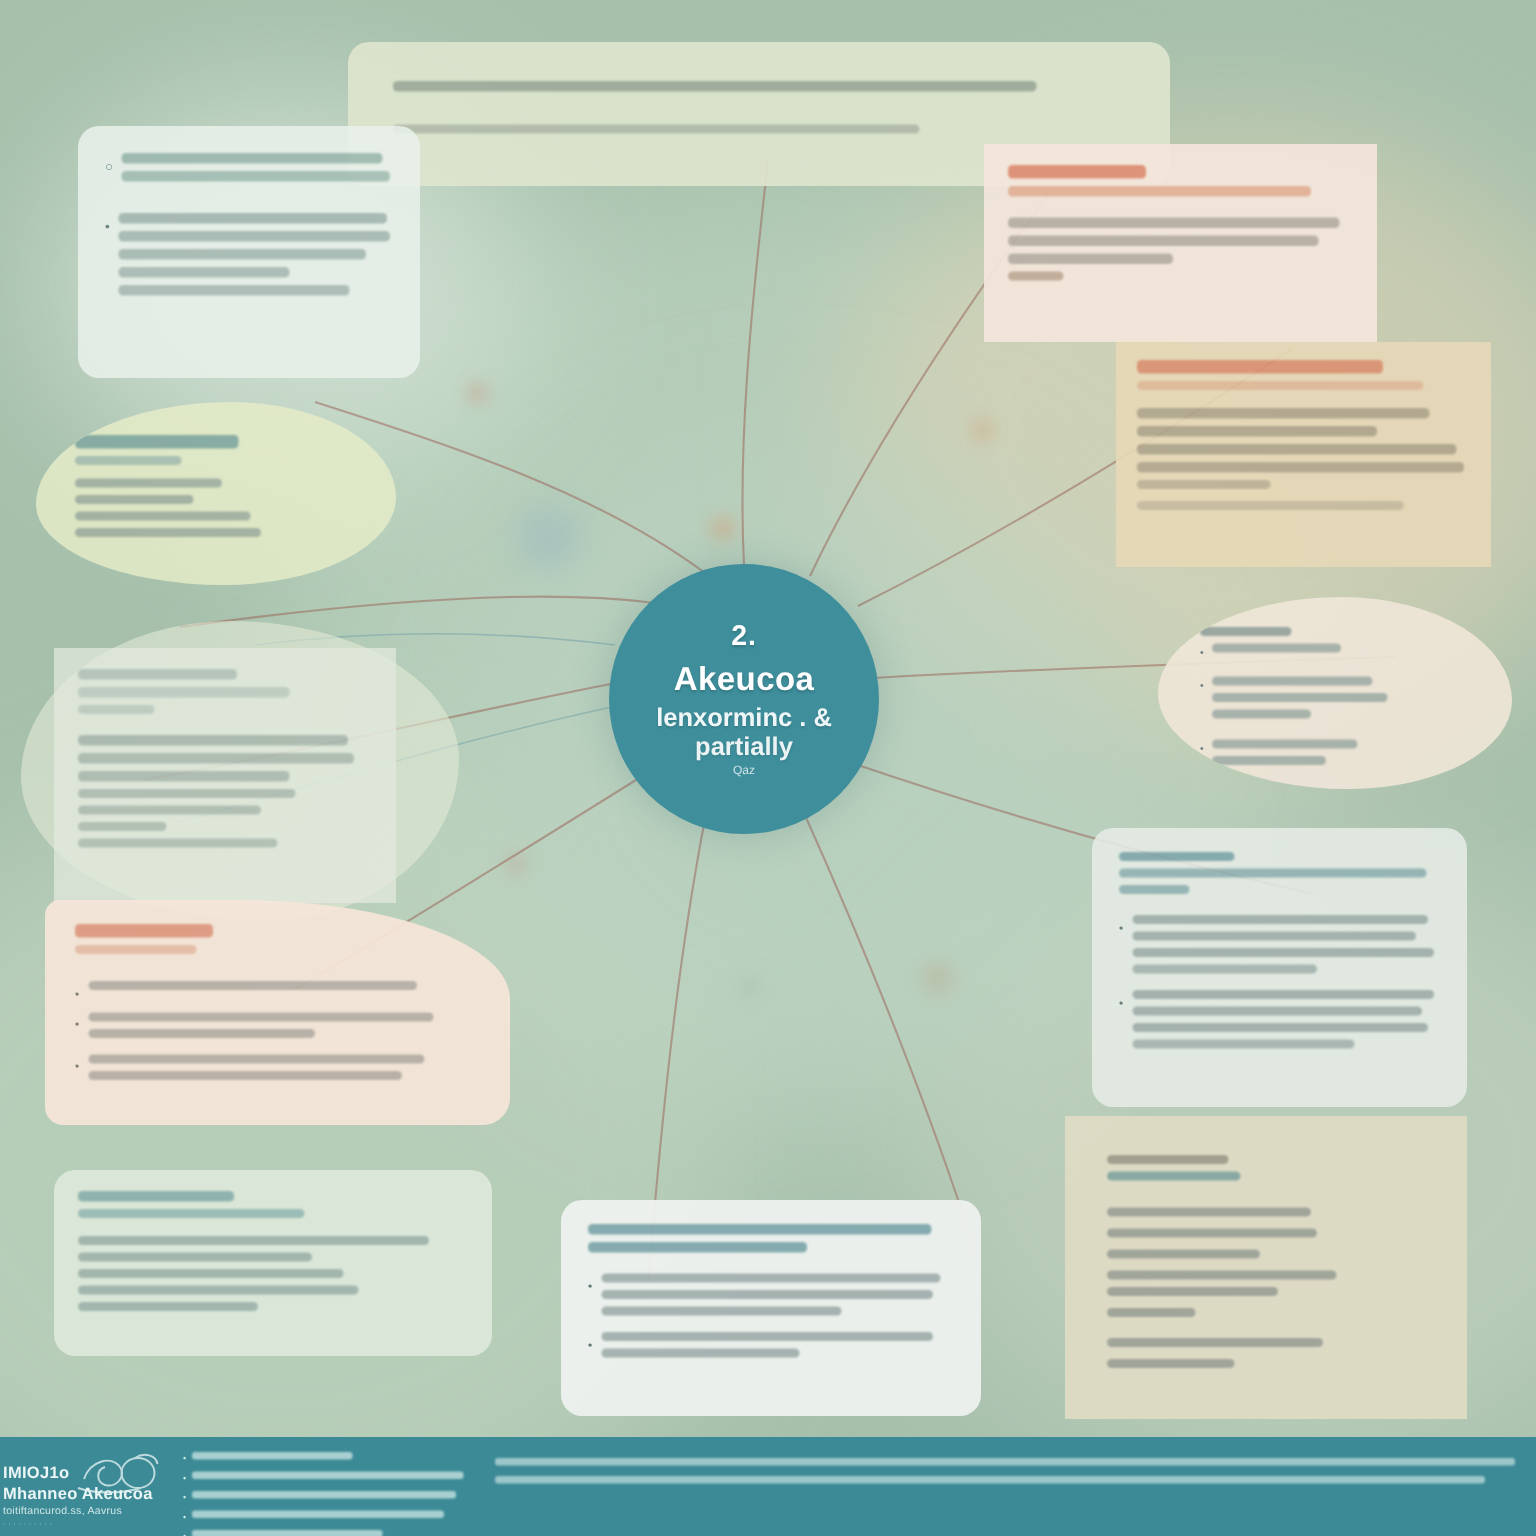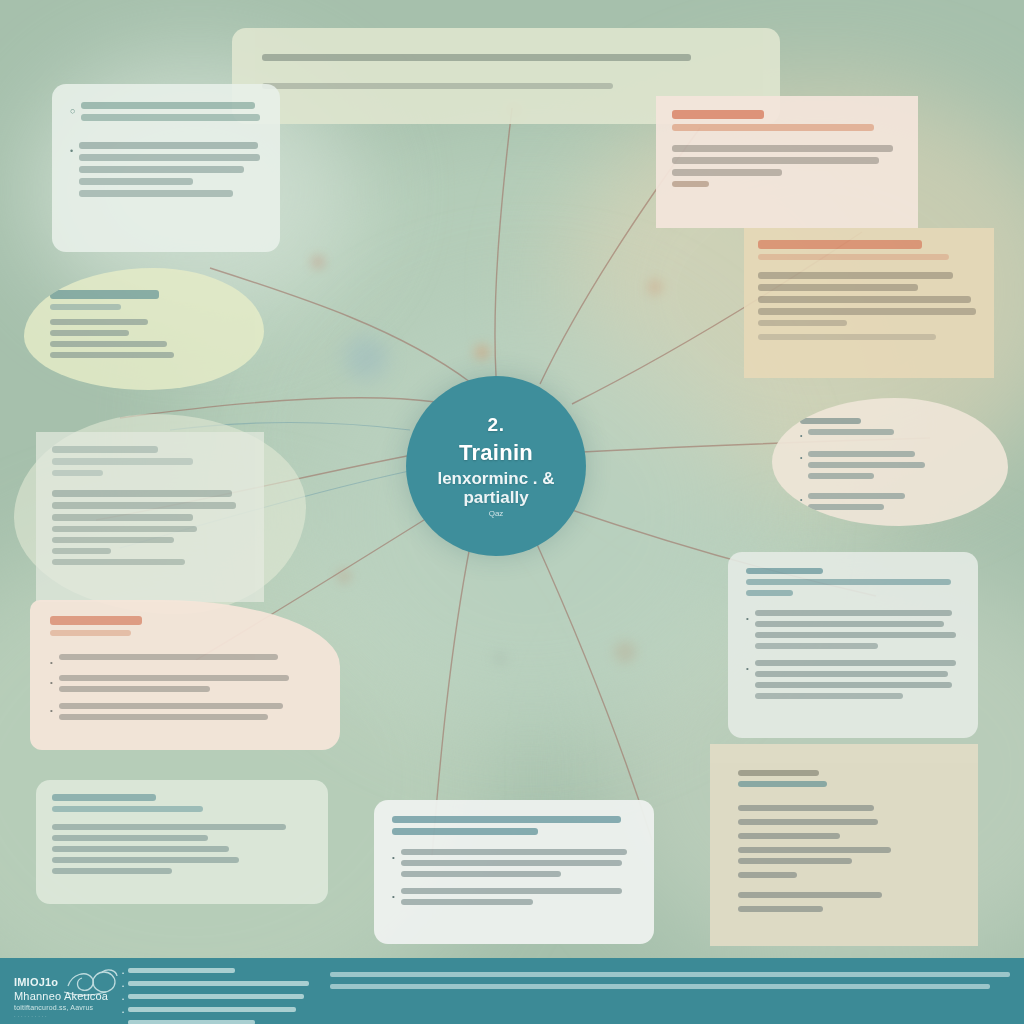--- a/index.html
+++ b/index.html
@@ -53,24 +53,24 @@
   .tx.sm{height:6px;}
 
   
   .card{border-radius:14px;}
   
   .blob{}
 
   
   #footer{position:absolute;left:0;bottom:0;width:1024px;height:66px;background:#3c8a96;}
   #footer-inner{position:relative;width:100%;height:100%;}
-  #logo{position:absolute;left:12px;top:8px;width:110px;height:52px;}
+  #logo{position:absolute;left:0;top:8px;width:110px;height:52px;}
   #logo-art{position:absolute;right:2px;top:0;width:58px;height:34px;opacity:.85;}
   .logo-l1{position:absolute;left:2px;top:10px;font-size:11px;font-weight:700;color:#eaf5f5;letter-spacing:.2px;}
-  .logo-l2{position:absolute;left:2px;top:24px;font-size:11px;font-weight:400;color:#eaf5f5;letter-spacing:.2px;}
+  .logo-l2{position:absolute;left:2px;top:24px;font-size:11px;font-weight:700;color:#eaf5f5;letter-spacing:.2px;}
   .logo-l3{position:absolute;left:2px;top:38px;font-size:7px;color:#cfe6e6;letter-spacing:.2px;}
   .logo-l4{position:absolute;left:2px;top:47px;font-size:5px;color:#b6d6d6;letter-spacing:.2px;}
   #foot-bullets{position:absolute;left:122px;top:10px;width:205px;}
   #foot-bullets .fb{display:flex;gap:4px;align-items:flex-start;margin-bottom:2px;}
   #foot-bullets .fb .fdot{color:#cfe6e6;font-size:6px;line-height:11px;}
   .ftx{display:block;height:5px;border-radius:2px;background:#bcdcdc;opacity:.85;filter:blur(.6px);}
   #foot-right{position:absolute;left:330px;top:14px;width:680px;}
   #foot-right .ftx{height:5px;margin-bottom:7px;background:#b3d6d7;opacity:.8;}
 
   
@@ -301,21 +301,21 @@
     <span class="tx sm" style="width:48%;background:#5f6a6c;opacity:.5;margin-bottom:8px;"></span>
     <span class="tx sm" style="width:72%;background:#5f6a6c;opacity:.5;"></span>
     <span class="tx sm" style="width:54%;background:#5f6a6c;opacity:.5;margin-bottom:8px;"></span>
     <span class="tx sm" style="width:28%;background:#5f6a6c;opacity:.5;margin-bottom:14px;"></span>
     <span class="tx sm" style="width:68%;background:#5f6a6c;opacity:.5;margin-bottom:8px;"></span>
     <span class="tx sm" style="width:40%;background:#5f6a6c;opacity:.5;"></span>
   </div>
 
   <div id="hub">
     <div class="hub-num">2.</div>
-    <div class="hub-t1">Trainin</div>
+    <div class="hub-t1">Akeucoa</div>
     <div class="hub-t2">lenxorminc . &amp;</div>
     <div class="hub-t3">partially</div>
     <div class="hub-sub">Qaz</div>
   </div>
 
   <div id="footer">
     <div id="footer-inner">
       <div id="logo">
         <svg id="logo-art" viewBox="0 0 58 34">
           <g fill="none" stroke="#e6f4f4" stroke-width="1.3" opacity=".9">

